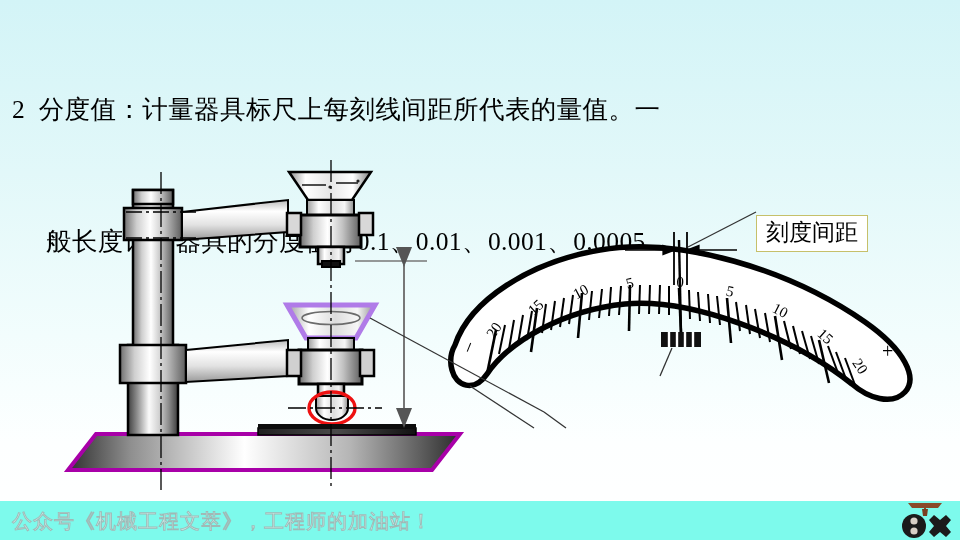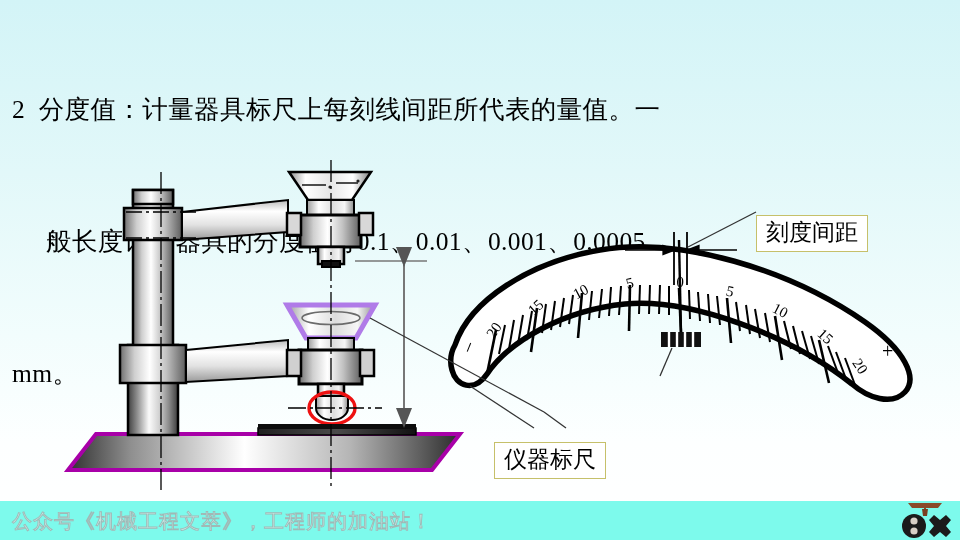--- a/index.html
+++ b/index.html
@@ -94,21 +94,20 @@
   }
 </style>
 </head>
 <body>
 
 <div id="slide">
 
   <div id="heading">
     <span class="ln ln1">2  分度值：计量器具标尺上每刻线间距所代表的量值。一</span>
     <span class="ln ln2">般长度计量器具的分度值有0.1、0.01、0.001、0.0005</span>
-    <span class="ln ln3">mm。</span>
   </div>
 
   <svg id="art" viewBox="0 0 960 540">
     <defs>
       <linearGradient id="gMetalH" x1="0" y1="0" x2="1" y2="0">
         <stop offset="0" stop-color="#3f3f3f"></stop>
         <stop offset="0.18" stop-color="#8d8d8d"></stop>
         <stop offset="0.42" stop-color="#fbfbfb"></stop>
         <stop offset="0.62" stop-color="#d2d2d2"></stop>
         <stop offset="0.82" stop-color="#8a8a8a"></stop>
@@ -318,21 +317,20 @@
       <line x1="672" y1="348" x2="660" y2="376"></line>
       <line x1="566" y1="428" x2="544" y2="412"></line>
       <line x1="544" y1="412" x2="370" y2="318"></line>
       <line x1="534" y1="428" x2="470" y2="386"></line>
     </g>
   </svg>
 
   <div id="callout-spacing" class="callout">刻度间距</div>
 
 
-  <div id="callout-scale" class="callout">仪器标尺</div>
 
   <div id="banner">
     <div id="banner-text">公众号《机械工程文萃》，工程师的加油站！</div>
   </div>
 
   <svg id="banner-logo" viewBox="0 0 54 40">
     <path d="M10,3 h34 l-4,5 h-12 v6 h-2 v-6 h-12 z" fill="#8a4a2a"></path>
     <path d="M24,9 h6 l-1,7 h-4 z" fill="#7a3f22"></path>
     <circle cx="16" cy="26" r="12" fill="#1b1b1b"></circle>
     <circle cx="16" cy="21" r="3.6" fill="#d8cfc6"></circle>

